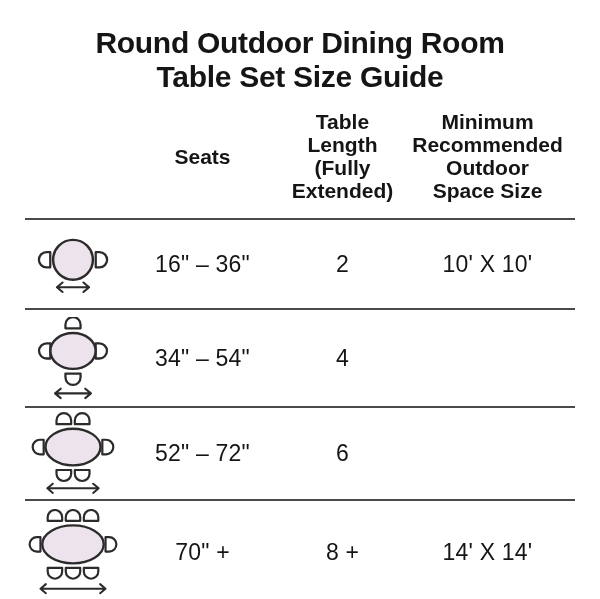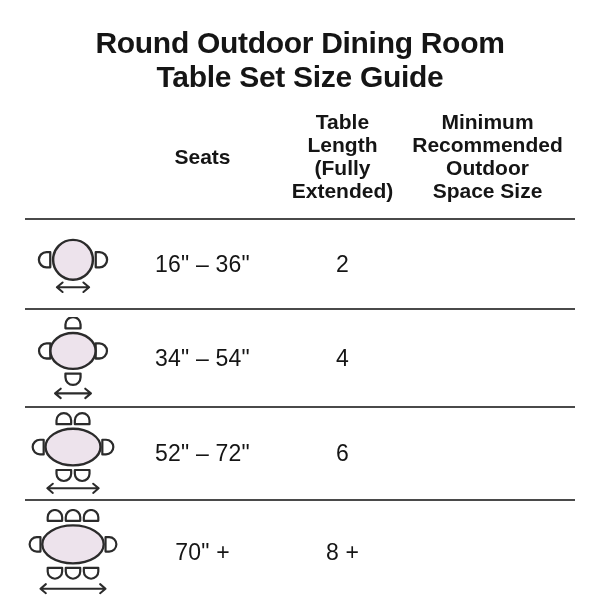--- a/index.html
+++ b/index.html
@@ -99,20 +99,21 @@
     <div class="cell icon-cell">
       <svg width="72" height="59" viewBox="0 0 76 62">
         <path class="chair" d="M14,18 L10,18 A8,8 0 0 0 10,34 L14,34 Z"></path>
         <path class="chair" d="M62,18 L66,18 A8,8 0 0 1 66,34 L62,34 Z"></path>
         <circle class="table-shape" cx="38" cy="26" r="21"></circle>
         <path class="arrow" d="M21,55 L55,55 M27,50 L21,55 L27,60 M49,50 L55,55 L49,60"></path>
       </svg>
     </div>
     <div class="cell">16" – 36"</div>
     <div class="cell">2</div>
+    <div class="cell">10' X 10'</div>
   </div>
 
   <div class="grid data-row row-2">
     <div class="cell icon-cell">
       <svg width="72" height="83" viewBox="0 0 76 88">
         <path class="chair" d="M30,12 L30,8 A8,8 0 0 1 46,8 L46,12 Z"></path>
         <path class="chair" d="M30,60 L46,60 L46,64 A8,8 0 0 1 30,64 Z"></path>
         <path class="chair" d="M14,28 L10,28 A8,8 0 0 0 10,44 L14,44 Z"></path>
         <path class="chair" d="M62,28 L66,28 A8,8 0 0 1 66,44 L62,44 Z"></path>
         <ellipse class="table-shape" cx="38" cy="36" rx="24" ry="19"></ellipse>
@@ -150,15 +151,16 @@
         <path class="chair" d="M44,65 L60,65 L60,69 A8,8 0 0 1 44,69 Z"></path>
         <path class="chair" d="M64,65 L80,65 L80,69 A8,8 0 0 1 64,69 Z"></path>
         <path class="chair" d="M16,31 L12,31 A8,8 0 0 0 12,47 L16,47 Z"></path>
         <path class="chair" d="M88,31 L92,31 A8,8 0 0 1 92,47 L88,47 Z"></path>
         <ellipse class="table-shape" cx="52" cy="39" rx="34" ry="21"></ellipse>
         <path class="arrow" d="M16,88 L88,88 M22,83 L16,88 L22,93 M82,83 L88,88 L82,93"></path>
       </svg>
     </div>
     <div class="cell">70" +</div>
     <div class="cell">8 +</div>
+    <div class="cell">14' X 14'</div>
   </div>
 
 </div>
 
 </body></html>

